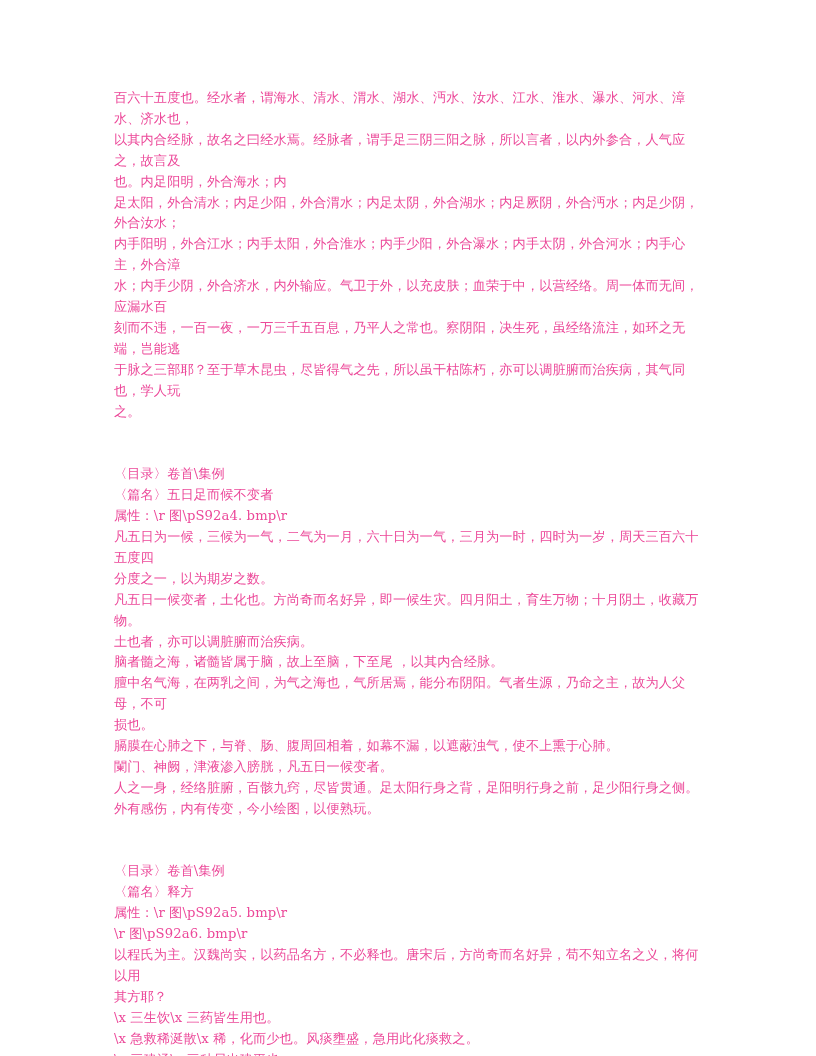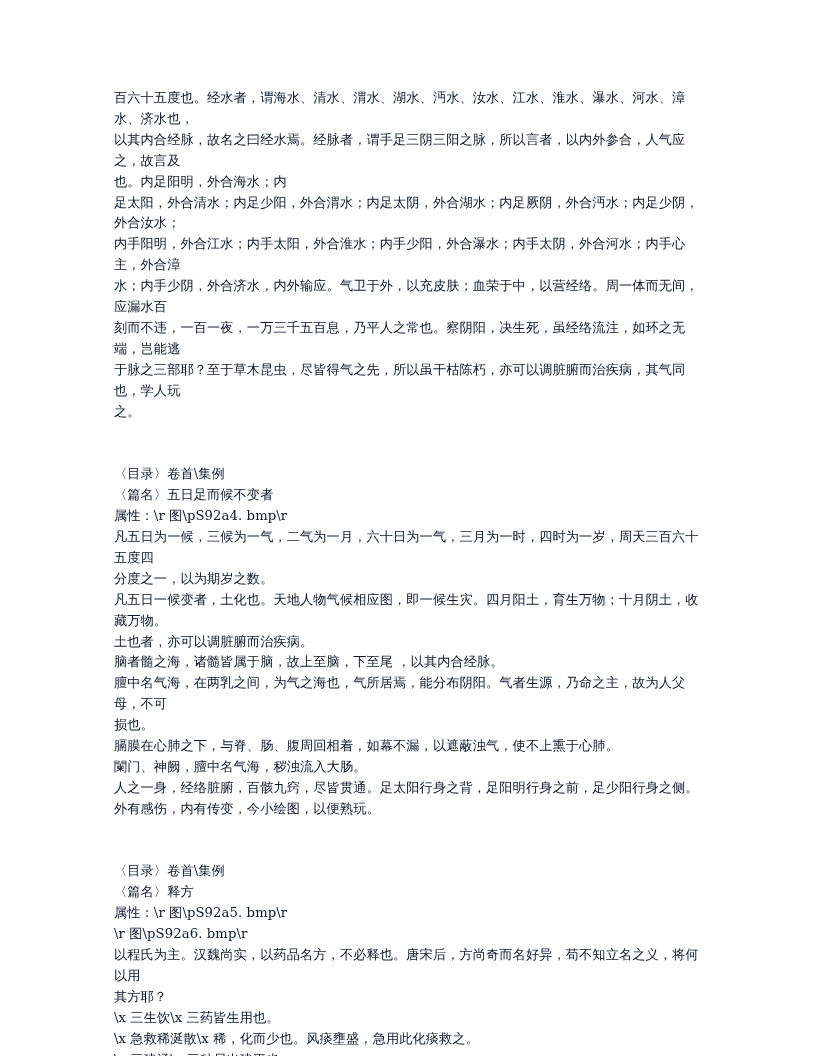--- a/index.html
+++ b/index.html
@@ -24,21 +24,21 @@
     position: absolute;
     left: 114px;
     top: 88px;
     width: 589px;
   }
   .para {
     margin: 0;
     padding: 0;
     font-size: 13.2px;
     line-height: 20.9px;
-    color: #0f172a;
+    color: #ec4899;
     text-align: left;
     letter-spacing: 0.1px;
     word-break: break-all;
     white-space: normal;
     font-family: "DejaVu Serif", "Liberation Serif", serif;
   }
   .para.blank {
     height: 20.9px;
     line-height: 20.9px;
   }
@@ -60,27 +60,27 @@
       <p class="para">刻而不违，一百一夜，一万三千五百息，乃平人之常也。察阴阳，决生死，虽经络流注，如环之无端，岂能逃</p>
       <p class="para">于脉之三部耶？至于草木昆虫，尽皆得气之先，所以虽干枯陈朽，亦可以调脏腑而治疾病，其气同也，学人玩</p>
       <p class="para">之。</p>
       <p class="para blank"></p>
       <p class="para blank"></p>
       <p class="para">〈目录〉卷首\集例</p>
       <p class="para">〈篇名〉五日足而候不变者</p>
       <p class="para">属性：\r 图\pS92a4. bmp\r</p>
       <p class="para">凡五日为一候，三候为一气，二气为一月，六十日为一气，三月为一时，四时为一岁，周天三百六十五度四</p>
       <p class="para">分度之一，以为期岁之数。</p>
-      <p class="para">凡五日一候变者，土化也。天地人物气候相应图，即一候生灾。四月阳土，育生万物；十月阴土，收藏万物。</p>
+      <p class="para">凡五日一候变者，土化也。方尚奇而名好异，即一候生灾。四月阳土，育生万物；十月阴土，收藏万物。</p>
       <p class="para">土也者，亦可以调脏腑而治疾病。</p>
       <p class="para">脑者髓之海，诸髓皆属于脑，故上至脑，下至尾 ，以其内合经脉。</p>
       <p class="para">膻中名气海，在两乳之间，为气之海也，气所居焉，能分布阴阳。气者生源，乃命之主，故为人父母，不可</p>
       <p class="para">损也。</p>
       <p class="para">膈膜在心肺之下，与脊、肠、腹周回相着，如幕不漏，以遮蔽浊气，使不上熏于心肺。</p>
-      <p class="para">闌门、神阙，膻中名气海，秽浊流入大肠。</p>
+      <p class="para">闌门、神阙，津液渗入膀胱，凡五日一候变者。</p>
       <p class="para">人之一身，经络脏腑，百骸九窍，尽皆贯通。足太阳行身之背，足阳明行身之前，足少阳行身之侧。外有感伤，内有传变，今小绘图，以便熟玩。</p>
       <p class="para blank"></p>
       <p class="para blank"></p>
       <p class="para">〈目录〉卷首\集例</p>
       <p class="para">〈篇名〉释方</p>
       <p class="para">属性：\r 图\pS92a5. bmp\r</p>
       <p class="para">\r 图\pS92a6. bmp\r</p>
       <p class="para">以程氏为主。汉魏尚实，以药品名方，不必释也。唐宋后，方尚奇而名好异，苟不知立名之义，将何以用</p>
       <p class="para">其方耶？</p>
       <p class="para">\x 三生饮\x  三药皆生用也。</p>

